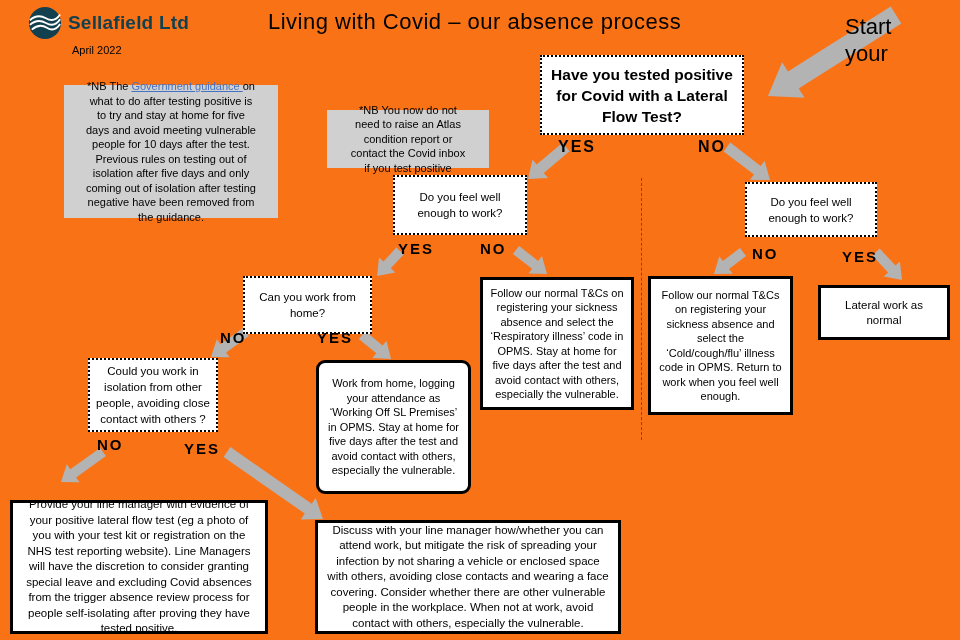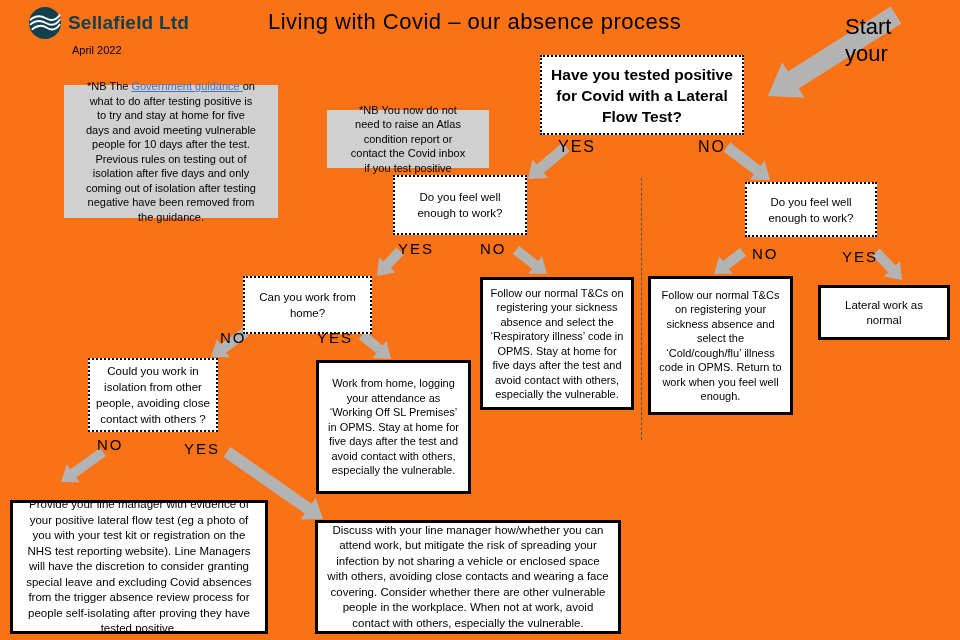--- a/index.html
+++ b/index.html
@@ -30,26 +30,26 @@
   .q-lwell{left:393px;top:175px;width:134px;height:60px;}
   .q-canwork{left:243px;top:276px;width:129px;height:58px;}
   .q-iso{left:88px;top:358px;width:130px;height:74px;}
   .q-rwell{left:745px;top:182px;width:132px;height:55px;}
   .obox{
     border:3px solid #000;background:#fff;text-align:center;
     display:flex;align-items:center;justify-content:center;
     font-size:11px;line-height:14.5px;padding:1px 7px;
   }
   .o-resp{left:480px;top:277px;width:154px;height:133px;}
-  .o-wfh{left:316px;top:360px;width:155px;height:134px;}
+  .o-wfh{left:316px;top:360px;width:155px;height:134px;border-radius:9px;}
   .o-cold{left:648px;top:276px;width:145px;height:139px;}
   .o-attend{left:818px;top:285px;width:132px;height:55px;font-size:11.5px;}
   .o-provide{left:10px;top:500px;width:258px;height:134px;font-size:11.5px;line-height:15.5px;}
   .o-discuss{left:315px;top:520px;width:306px;height:114px;font-size:11.5px;line-height:15.5px;}
-  .yn{font-weight:normal;font-size:15px;letter-spacing:2px;}
+  .yn{font-weight:bold;font-size:15px;letter-spacing:2px;}
   .yn-big{font-size:16px;}
   .divider{left:641px;top:178px;height:262px;width:0;border-left:1px dashed #555;}
 </style>
 </head>
 <body>
 
 <div id="canvas">
 
   <svg id="arrows" viewBox="0 0 960 640">
       <polygon points="890.7,6.5 788,71.5 782.1,62.2 768,96 804.6,97.7 798.7,88.4 901.3,23.5" fill="#b3b3b3"></polygon>

